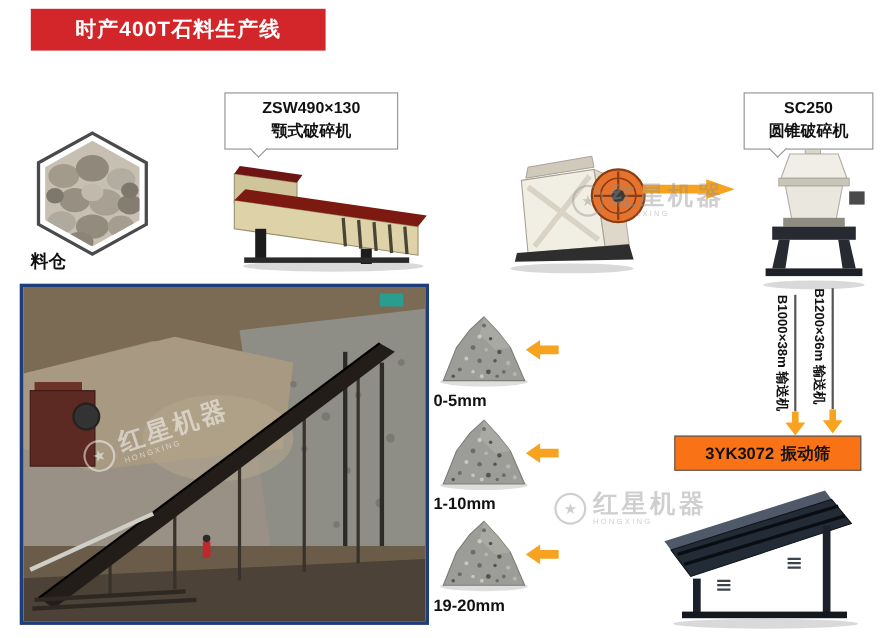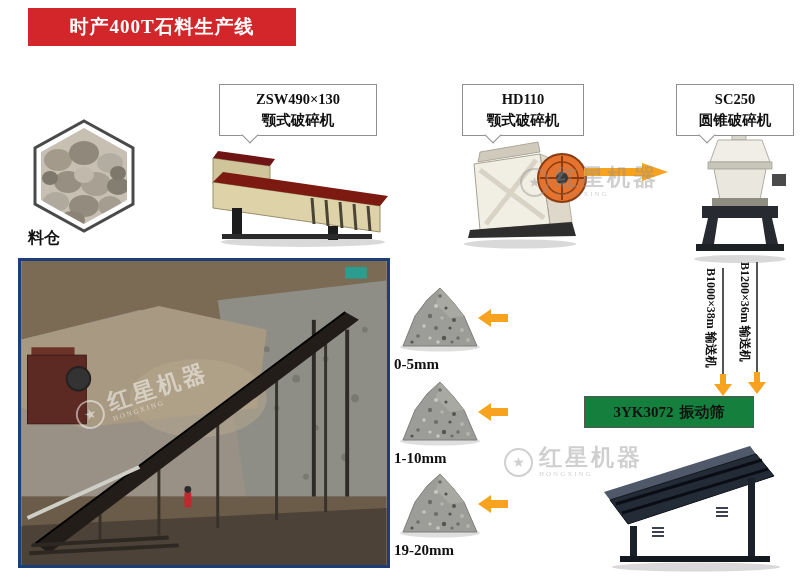--- a/index.html
+++ b/index.html
@@ -1,18 +1,18 @@
 <!DOCTYPE html>
 <html><head>
 <meta charset="utf-8">
 <style>
   html,body { margin:0; padding:0; background:#fff; }
   .canvas {
     position:relative; width:800px; height:580px; background:#ffffff;
-    font-family:Liberation Serif, serif; overflow:hidden; color:#111;
+    font-family:Liberation Sans, sans-serif; overflow:hidden; color:#111;
   }
   .abs { position:absolute; }
 
   
   .banner {
     position:absolute; left:28px; top:8px; width:268px; height:38px;
     background:#d3262b; color:#fff; display:flex; align-items:center; justify-content:center;
     font-size:19px; font-weight:bold; letter-spacing:1px;
   }
 
@@ -33,22 +33,22 @@
     font-size:16px; font-weight:bold; }
 
   .conv-label { position:absolute; left:582px; top:146px; width:120px;
     font-size:12.5px; font-weight:bold; white-space:nowrap; }
 
   .vlabel { position:absolute; transform-origin:0 0; transform:rotate(90deg);
     white-space:nowrap; font-size:12px; font-weight:bold; line-height:14px; }
   .vline { position:absolute; width:2px; background:#555; }
 
   .screen-box {
-    position:absolute; left:584px; top:396px; width:168px; height:30px;
-    background:#15803d; border:1px solid #555; display:flex; align-items:center; justify-content:center;
+    position:absolute; left:613px; top:396px; width:168px; height:30px;
+    background:#f97316; border:1px solid #555; display:flex; align-items:center; justify-content:center;
     gap:6px; font-size:15px; font-weight:bold; z-index:5;
   }
 
   .pile-label { position:absolute; left:394px; width:92px; text-align:left;
     font-size:15px; font-weight:bold; }
 
   .photo-frame {
     position:absolute; left:18px; top:258px; width:372px; height:310px;
     border:3px solid #1e3d7b; box-sizing:border-box; background:#8d8478; overflow:hidden;
   }
@@ -117,31 +117,26 @@
       <ellipse cx="82" cy="88" rx="12" ry="10" fill="#a59d90"></ellipse>
         <ellipse cx="44" cy="102" rx="13" ry="9" fill="#8b8477"></ellipse>
       <ellipse cx="68, " cy="102" rx="13" ry="10" fill="#aaa295"></ellipse>
         <ellipse cx="56" cy="57" rx="10" ry="8" fill="#c0b9ac"></ellipse>
       <ellipse cx="90" cy="55" rx="8" ry="7" fill="#7e776b"></ellipse>
         <ellipse cx="22" cy="60" rx="8" ry="7" fill="#7e776b"></ellipse>
     </g>
   </svg>
   <div class="hopper-label">料仓</div>
 
-  <div class="callout" style="left:219px; top:84px; width:136px;">
+  <div class="callout" style="left:204px; top:84px; width:136px;">
     <span>ZSW490×130</span>
     <span>颚式破碎机</span>
     <i class="ptr"></i>
   </div>
 
-  <div class="callout" style="left:462px; top:84px; width:100px;">
-    <span>HD110</span>
-    <span>颚式破碎机</span>
-    <i class="ptr"></i>
-  </div>
 
   <div class="callout" style="left:676px; top:84px; width:96px;">
     <span>SC250</span>
     <span>圆锥破碎机</span>
     <i class="ptr"></i>
   </div>
 
   <svg class="abs" style="left:208px; top:146px;" width="188" height="102" viewBox="0 0 188 102">
     <ellipse cx="95" cy="96" rx="82" ry="5" fill="rgba(0,0,0,0.15)"></ellipse>
     <polygon points="5,12 62,20 62,46 5,38" fill="#cfc49a" stroke="#9a8f6b" stroke-width="1"></polygon>

